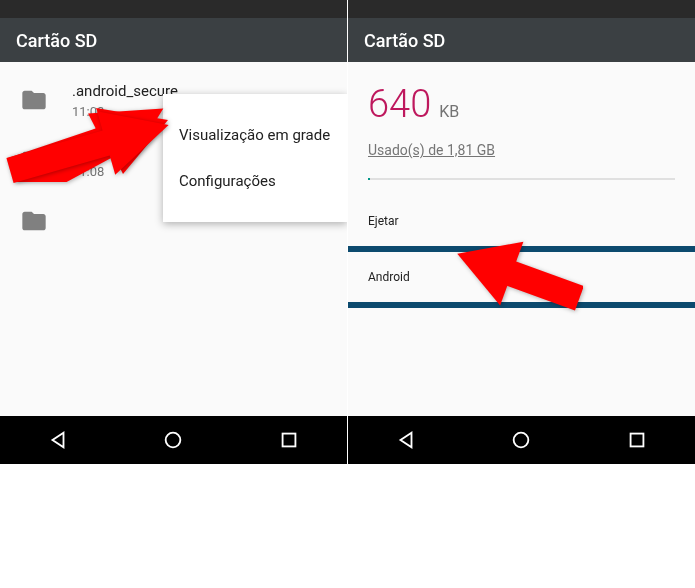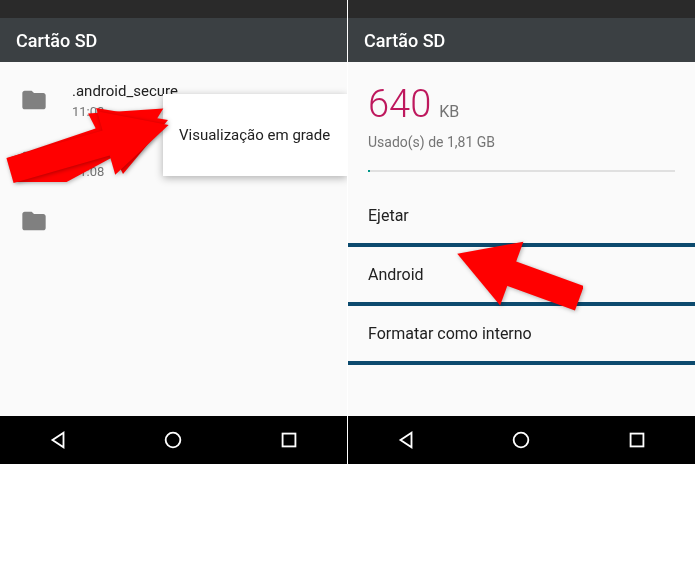--- a/index.html
+++ b/index.html
@@ -17,25 +17,25 @@
     .file-time { font-size: 13px; color: #757575; margin-top: 2px; }
     .menu-popup { position: absolute; top: 0; right: 0; width: 184px; background: #fff; box-shadow: 0 2px 8px rgba(0,0,0,0.3); z-index: 10; padding: 18px 0; margin-top: 32px; }
     .menu-item { padding: 14px 16px; font-size: 15px; color: #212121; cursor: pointer; }
     .arrow { position: absolute; z-index: 20; }
     .arrow svg { fill: #ff0000; filter: drop-shadow(1px 1px 2px rgba(0,0,0,0.3)); }
 
     .storage-header { padding: 20px 20px 16px 20px; }
     .storage-amount { display: flex; align-items: baseline; gap: 8px; }
     .storage-num { font-size: 38px; font-weight: 300; color: #be185d; }
     .storage-unit { font-size: 16px; color: #737373; }
-    .storage-used { font-size: 14px; color: #757575; margin-top: 8px; }
+    .storage-used { font-size: 14px; color: #757575; margin-top: 16px; text-decoration: underline; }
     .progress-bar { height: 2px; background: #e0e0e0; margin-top: 20px; position: relative; }
     .progress-fill { height: 100%; width: 0.5%; background: #009688; position: absolute; left: 0; top: 0; }
     .option-list { }
-    .option-item { padding: 18px 20px; font-size: 16px; color: #212121; border-bottom: 4px solid #0c4a6e; cursor: pointer; }
+    .option-item { padding: 18px 20px; font-size: 12px; color: #212121; border-bottom: 6px solid #0c4a6e; cursor: pointer; }
 
     .navbar { height: 48px; background: #000; display: flex; align-items: center; justify-content: space-around; }
     .navbtn { width: 48px; height: 48px; display: flex; align-items: center; justify-content: center; color: #fff; }
     .navbtn svg { width: 22px; height: 22px; fill: none; stroke: #fff; stroke-width: 2; }
   </style>
 </head>
 <body>
 
 <div class="phone">
   <div class="statusbar"></div>
@@ -70,20 +70,21 @@
         <span class="folder-icon">
           <svg viewBox="0 0 24 24">
               <path d="M10 4H4c-1.1 0-2 .9-2 2v12c0 1.1.9 2 2 2h16c1.1 0 2-.9 2-2V8c0-1.1-.9-2-2-2h-8l-2-2z"></path>
             </svg>
         </span>
       </div>
     </div>
 
     <div class="menu-popup">
       <div class="menu-item">Visualização em grade</div>
+      <div class="menu-item">Configurações</div>
     </div>
 
     <div class="arrow" style="left:8px; top:40px;">
       <svg width="160" height="80" viewBox="0 0 160 80">
         <polygon points="0,60 90,28 85,12 160,20 112,74 105,58 15,88" transform="rotate(-10 80 40)" fill="#ff0000"></polygon>
         <polygon points="0,56 95,24 88,6 160,18 115,72 106,54 10,86" fill="#ff0000"></polygon>
       </svg>
     </div>
 
     <div class="arrow" style="left:6px; top:38px;">
@@ -126,21 +127,20 @@
         <span class="storage-unit">KB</span>
       </div>
       <div class="storage-used">Usado(s) de 1,81 GB</div>
       <div class="progress-bar">
         <div class="progress-fill"></div>
       </div>
     </div>
     <div class="option-list">
       <div class="option-item">Ejetar</div>
       <div class="option-item">Android</div>
-      <div class="option-item">Formatar como interno</div>
     </div>
 
     <div class="arrow" style="left:105px; top:170px;">
       <svg width="130" height="90" viewBox="0 0 130 90">
         <g transform="rotate(200 65 45)">
           <rect x="0" y="33" width="80" height="26" fill="#ff0000"></rect>
           <polygon points="72,12 130,46 72,80" fill="#ff0000"></polygon>
         </g>
       </svg>
     </div>

